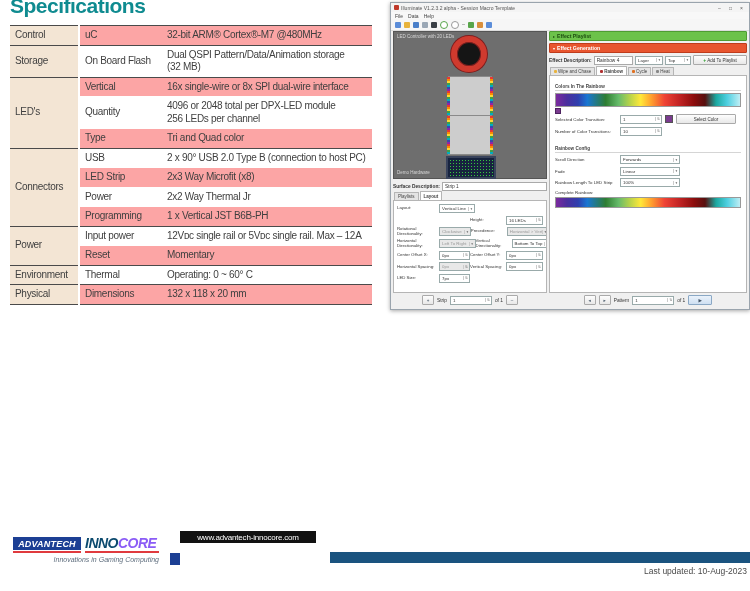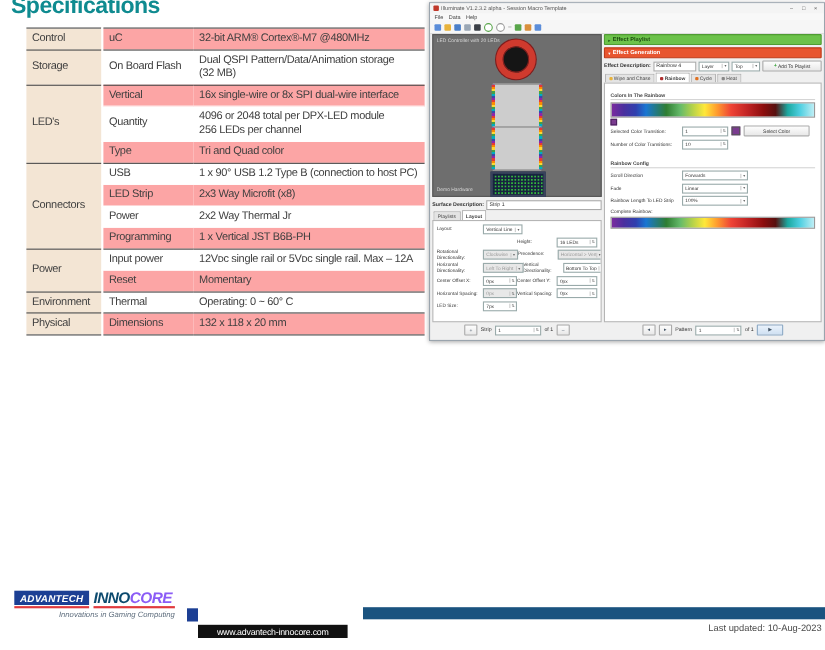--- a/index.html
+++ b/index.html
@@ -2,21 +2,21 @@
 <html><head>
 <meta charset="utf-8">
 <style>
   html,body{margin:0;padding:0}
   body{width:750px;height:591px;position:relative;background:#fff;overflow:hidden;
        font-family:"Liberation Sans","DejaVu Sans",sans-serif;color:#3f3f3f}
 
   
   .heading{position:absolute;left:10px;top:-6px;font-size:21px;font-weight:bold;
            letter-spacing:-0.5px;color:#0f8b90;margin:0}
-  table.spec{position:absolute;left:24px;top:25px;width:354px;border-collapse:collapse;
+  table.spec{position:absolute;left:10px;top:25px;width:354px;border-collapse:collapse;
              border-top:1px solid #4a4a4a;border-bottom:1px solid #4a4a4a;table-layout:fixed}
   table.spec td{font-size:10px;letter-spacing:-0.3px;color:#3f3f3f;padding:3px 5px;
                 vertical-align:middle;line-height:1.25;white-space:pre-line}
   td.cat{background:#f3e5d4;width:58px;border-right:2px solid #fff}
   td.param{width:72px}
   td.val{width:200px}
   tr.shade td.param,tr.shade td.val{background:#fca5a5}
   table.spec tr td{border-top:1px solid #fff}
   table.spec tr.gstart td{border-top:1px solid #4a4a4a}
 
@@ -112,21 +112,21 @@
             color:#fff;font-weight:bold;font-style:italic;font-size:9px;display:flex;
             align-items:center;justify-content:center;letter-spacing:0.2px}
   .logo-adv-bar{position:absolute;left:13px;top:551px;width:68px;height:2px;background:#e03a3e}
   .logo-innocore{position:absolute;left:85px;top:535px;font-size:14px;font-weight:bold;
                  font-style:italic;letter-spacing:-0.5px}
   .inno{color:#0c4a6e}.core{color:#8b5cf6}
   .logo-core-bar{position:absolute;left:85px;top:551px;width:74px;height:2px;background:#e03a3e}
   .tagline{position:absolute;left:36px;top:556px;width:123px;text-align:right;font-size:7px;
            font-style:italic;color:#5f6e7e}
   .urlblue{position:absolute;left:170px;top:553px;width:10px;height:12px;background:#1c3f94}
-  .urlbox{position:absolute;left:180px;top:568px;width:136px;height:12px;background:#111;
+  .urlbox{position:absolute;left:180px;top:531px;width:136px;height:12px;background:#111;
           color:#fff;font-size:8px;display:flex;align-items:center;justify-content:center;letter-spacing:-0.2px}
   .footbar{position:absolute;left:330px;top:552px;width:420px;height:11px;background:#1a537f}
   .lastupdated{position:absolute;right:3px;top:566px;font-size:8.5px;color:#4a4a4a}
 </style>
 </head>
 <body>
 
 <h1 class="heading">Specifications</h1>
 
 <table class="spec">
@@ -152,21 +152,21 @@
         <td class="val">4096 or 2048 total per DPX-LED module
 256 LEDs per channel</td>
       </tr>
       <tr class="shade">
         <td class="param">Type</td>
         <td class="val">Tri and Quad color</td>
       </tr>
       <tr class=" gstart">
         <td class="cat" rowspan="4">Connectors</td>
         <td class="param">USB</td>
-        <td class="val">1 x 90° USB 1.2 Type B (connection to host PC)</td>
+        <td class="val">2 x 90° USB 2.0 Type B (connection to host PC)</td>
       </tr>
       <tr class="shade">
         <td class="param">LED Strip</td>
         <td class="val">2x3 Way Microfit (x8)</td>
       </tr>
       <tr>
         <td class="param">Power</td>
         <td class="val">2x2 Way Thermal Jr</td>
       </tr>
       <tr class="shade">

